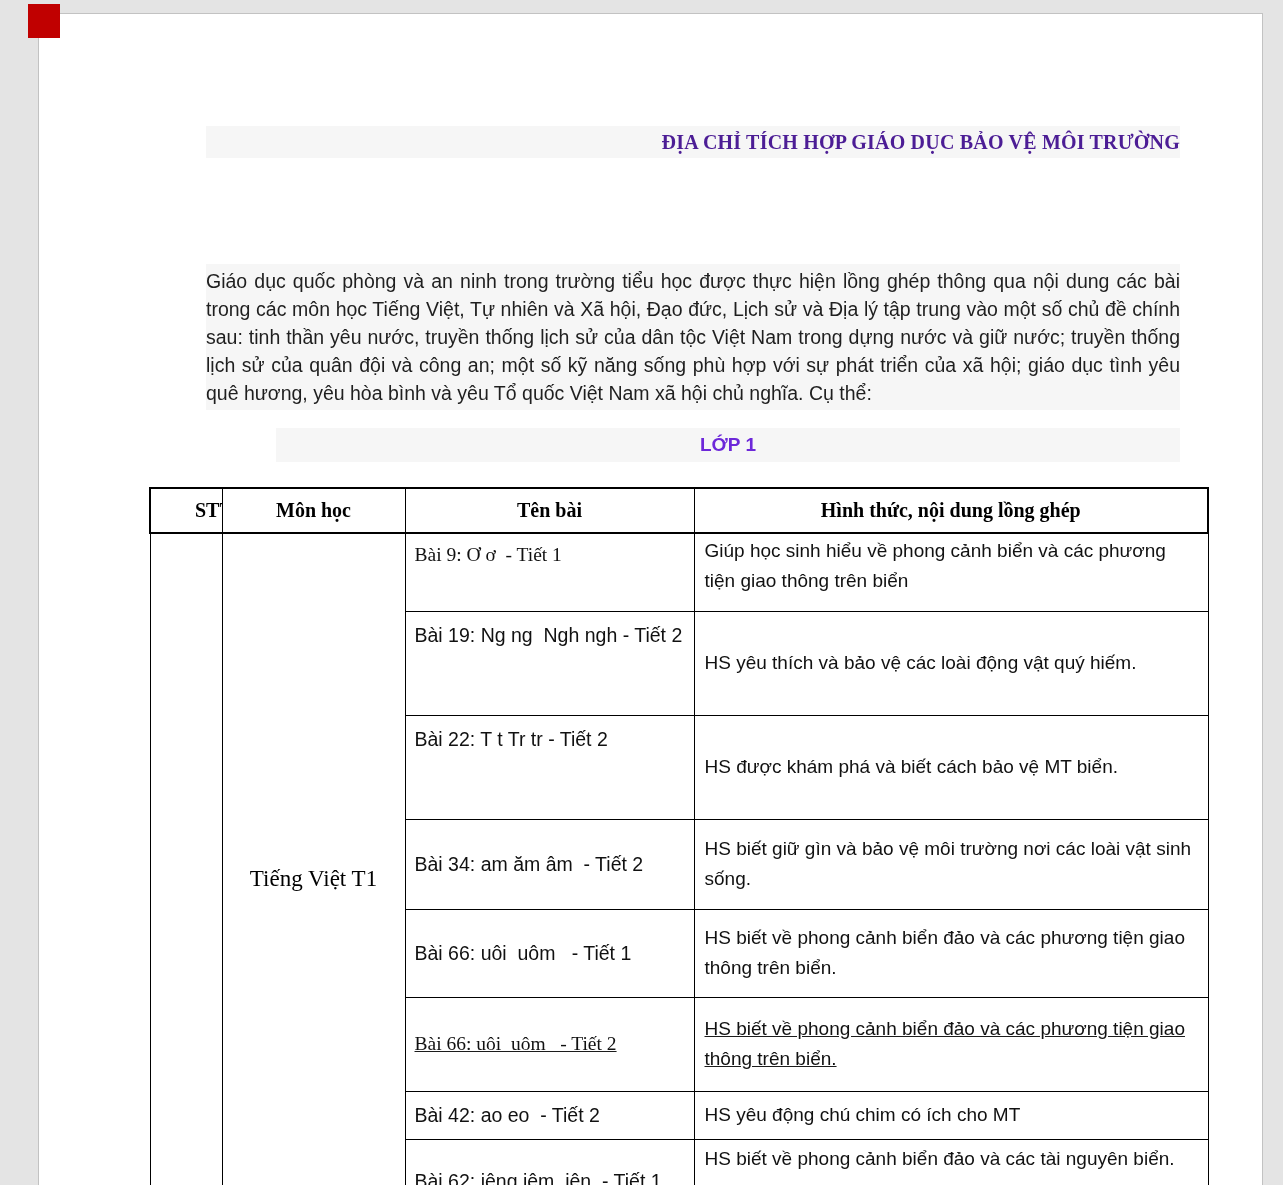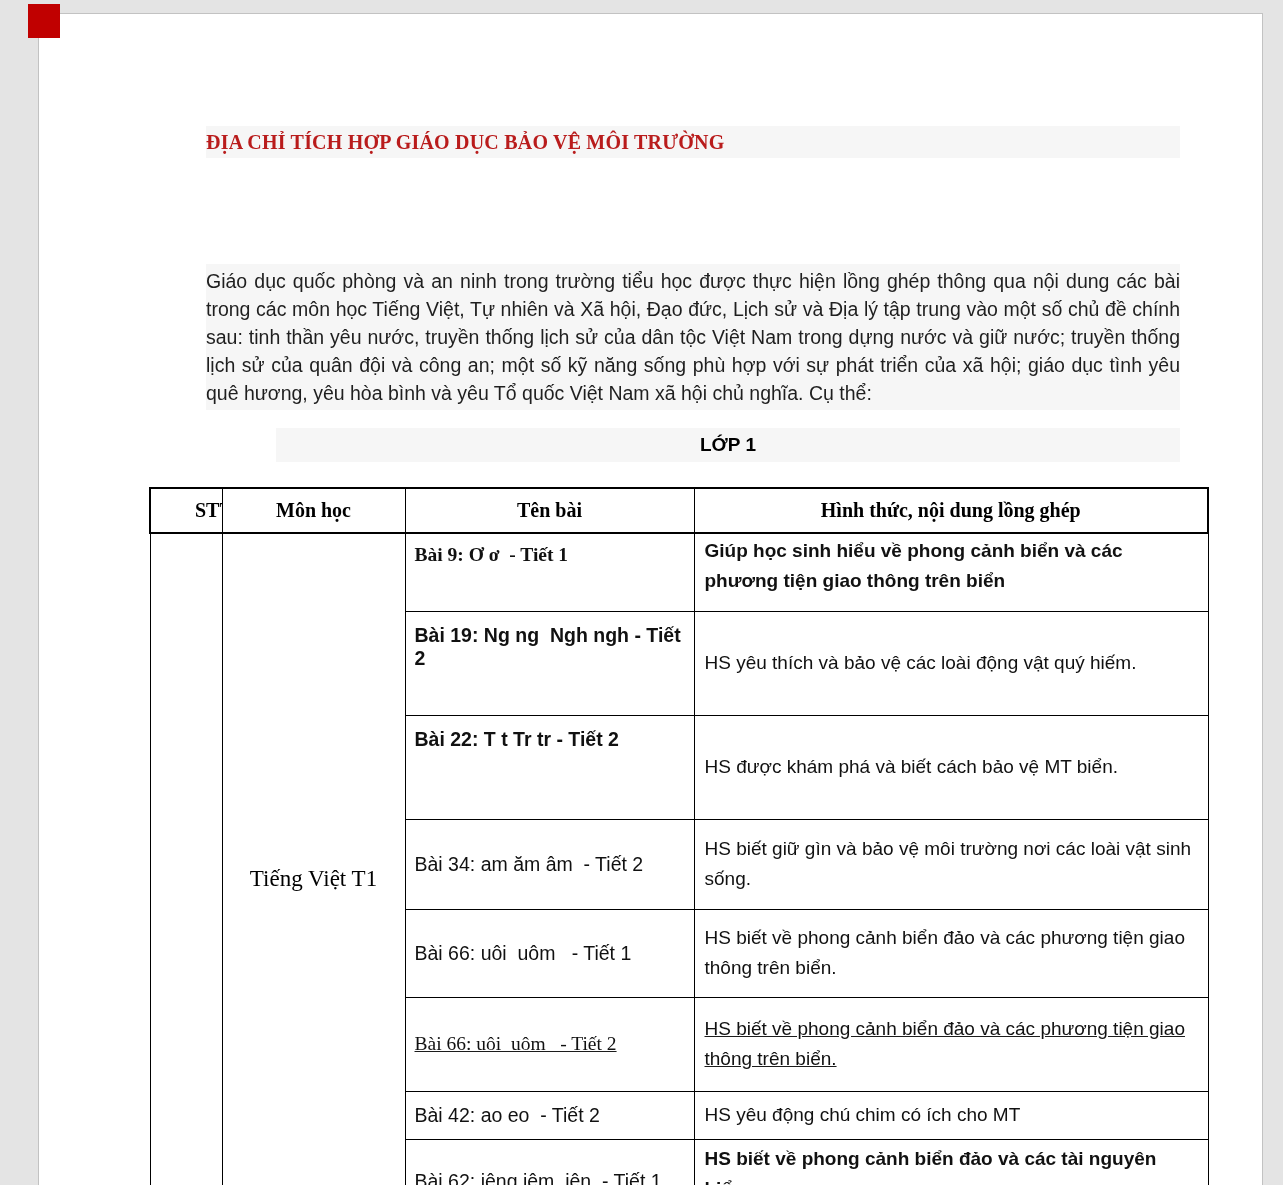--- a/index.html
+++ b/index.html
@@ -16,32 +16,32 @@
   .red-marker{
     position:absolute;left:28px;top:4px;width:32px;height:34px;
     background:#c00000;z-index:9;
   }
   
   .block{position:absolute;box-sizing:border-box;}
   .shaded{background:#f6f6f6;}
   .doc-title{
     left:167px;top:112px;width:974px;height:32px;
     font-family:"Liberation Serif",serif;font-weight:bold;font-size:20px;
-    text-align:left;line-height:32px;color:#b91c1c;letter-spacing:.2px;
+    text-align:right;line-height:32px;color:#4c1d95;letter-spacing:.2px;
   }
   .para{
     left:167px;top:0;width:974px;
     font-size:19.5px;line-height:28px;text-align:justify;color:#1f1f1f;
   }
   .para1{top:166px;height:62px;padding-top:3px;}
   .para2{top:250px;height:146px;padding-top:3px;}
   .doc-link{color:#44546a;text-decoration:none;cursor:pointer;}
   .lop1{
     left:237px;top:414px;width:904px;height:34px;
-    font-weight:bold;font-size:19px;text-align:center;line-height:34px;color:#000000;
+    font-weight:bold;font-size:19px;text-align:center;line-height:34px;color:#6d28d9;
   }
   
   table.curr{
     position:absolute;left:110px;top:473px;width:1058px;
     border-collapse:collapse;table-layout:fixed;
   }
   table.curr td,table.curr th{
     border:1px solid #000;box-sizing:border-box;overflow:hidden;
   }
   table.curr th{
@@ -62,21 +62,21 @@
     text-align:center;vertical-align:middle;
   }
   td.ten-bai{
     padding:6px 6px 6px 9px;font-size:19.5px;color:#111;
     white-space:pre-wrap;vertical-align:middle;
   }
   td.noidung{
     padding:6px 10px 6px 10px;font-size:19px;line-height:30px;color:#111;
     vertical-align:middle;
   }
-  .va-top{vertical-align:top !important;font-weight:bold;}
+  .va-top{vertical-align:top !important;}
   .serif-lg{font-family:"Liberation Serif",serif;font-size:24px;color:#000;}
   .serif-md{font-family:"Liberation Serif",serif;font-size:22px;color:#000;}
   tr.r1 td.ten-bai{padding-top:10px;}
   tr.r1 td.noidung{padding-top:2px;}
   tr.r2 td.ten-bai,tr.r3 td.ten-bai{padding-top:12px;margin-left:32px;}
   tr.r8 td.noidung{padding-top:4px;}
 </style>
 </head>
 <body>
 

